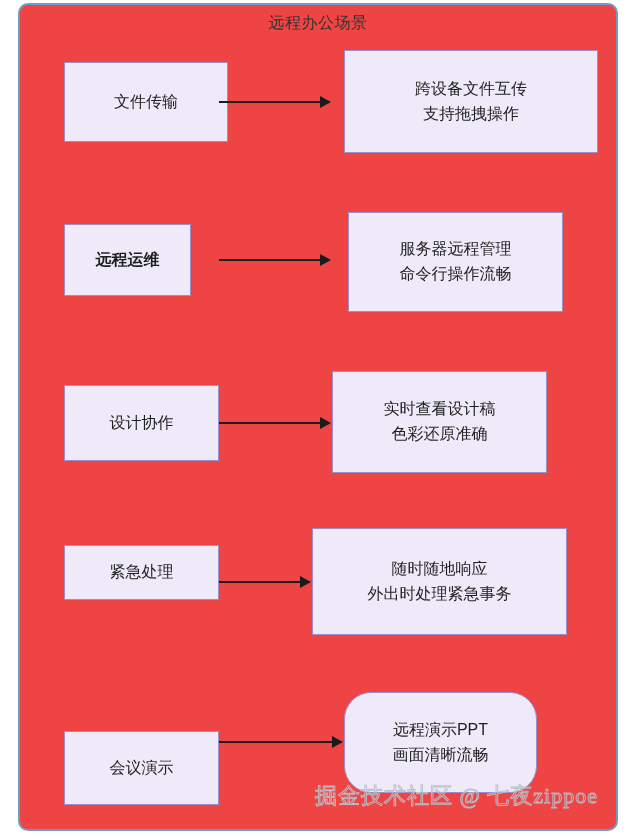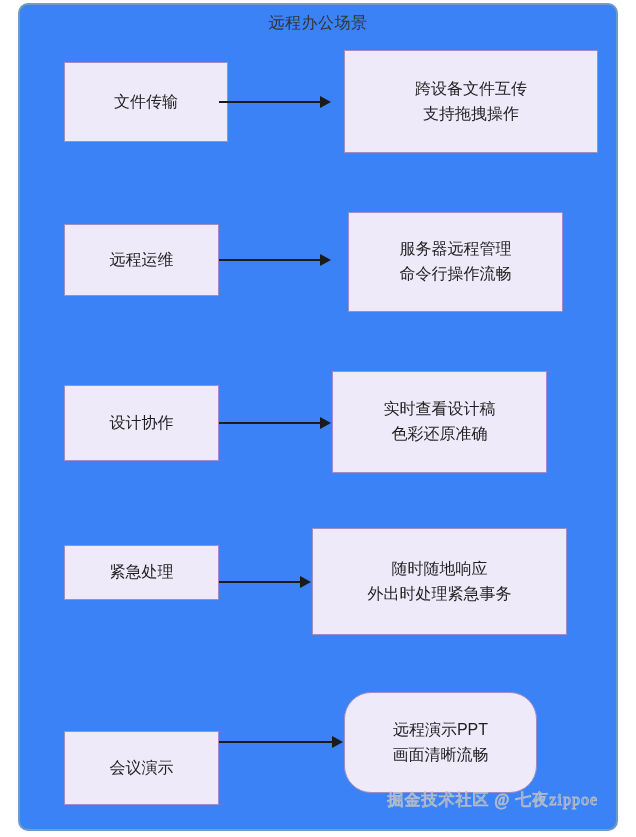--- a/index.html
+++ b/index.html
@@ -16,21 +16,21 @@
   }
 
   
   #diagram-container {
     position: absolute;
     left: 18px;
     top: 3px;
     width: 600px;
     height: 828px;
     box-sizing: border-box;
-    background: #3b82f6;
+    background: #ef4444;
     border: 2px solid #6f9bc4;
     border-radius: 10px;
   }
 
   
   #cluster-title {
     position: absolute;
     left: 0;
     top: 8px;
     width: 100%;
@@ -75,21 +75,21 @@
     border-top: 6px solid transparent;
     border-bottom: 6px solid transparent;
     border-left: 11px solid #1b1b1b;
   }
 
   
   #watermark {
     position: absolute;
     right: 18px;
     bottom: 18px;
-    font-size: 16px;
+    font-size: 22px;
     color: rgba(255,255,255,0.0);
     -webkit-text-stroke: 1px #b9bfc9;
     letter-spacing: 1px;
     white-space: pre;
     opacity: 0.95;
     font-family: "Liberation Serif", "DejaVu Serif", serif;
   }
 </style>
 </head>
 <body>
@@ -101,21 +101,21 @@
   <div class="node node-left" style="left:44px; top:57px; width:164px; height:80px;">
     <span class="line">文件传输</span>
   </div>
   <div class="edge" style="left:199px; top:96px; width:101px;"></div>
   <div class="edge-head" style="left:300px; top:91px;"></div>
   <div class="node node-right" style="left:324px; top:45px; width:254px; height:103px;">
     <span class="line">跨设备文件互传</span>
     <span class="line">支持拖拽操作</span>
   </div>
 
-  <div class="node node-left" style="left:44px; top:219px; width:155px; height:72px;">
+  <div class="node node-left" style="left:44px; top:219px; width:127px; height:72px;font-weight:bold;">
     <span class="line">远程运维</span>
   </div>
   <div class="edge" style="left:199px; top:254px; width:101px;"></div>
   <div class="edge-head" style="left:300px; top:249px;"></div>
   <div class="node node-right" style="left:328px; top:207px; width:215px; height:100px;">
     <span class="line">服务器远程管理</span>
     <span class="line">命令行操作流畅</span>
   </div>
 
   <div class="node node-left" style="left:44px; top:380px; width:155px; height:76px;">

